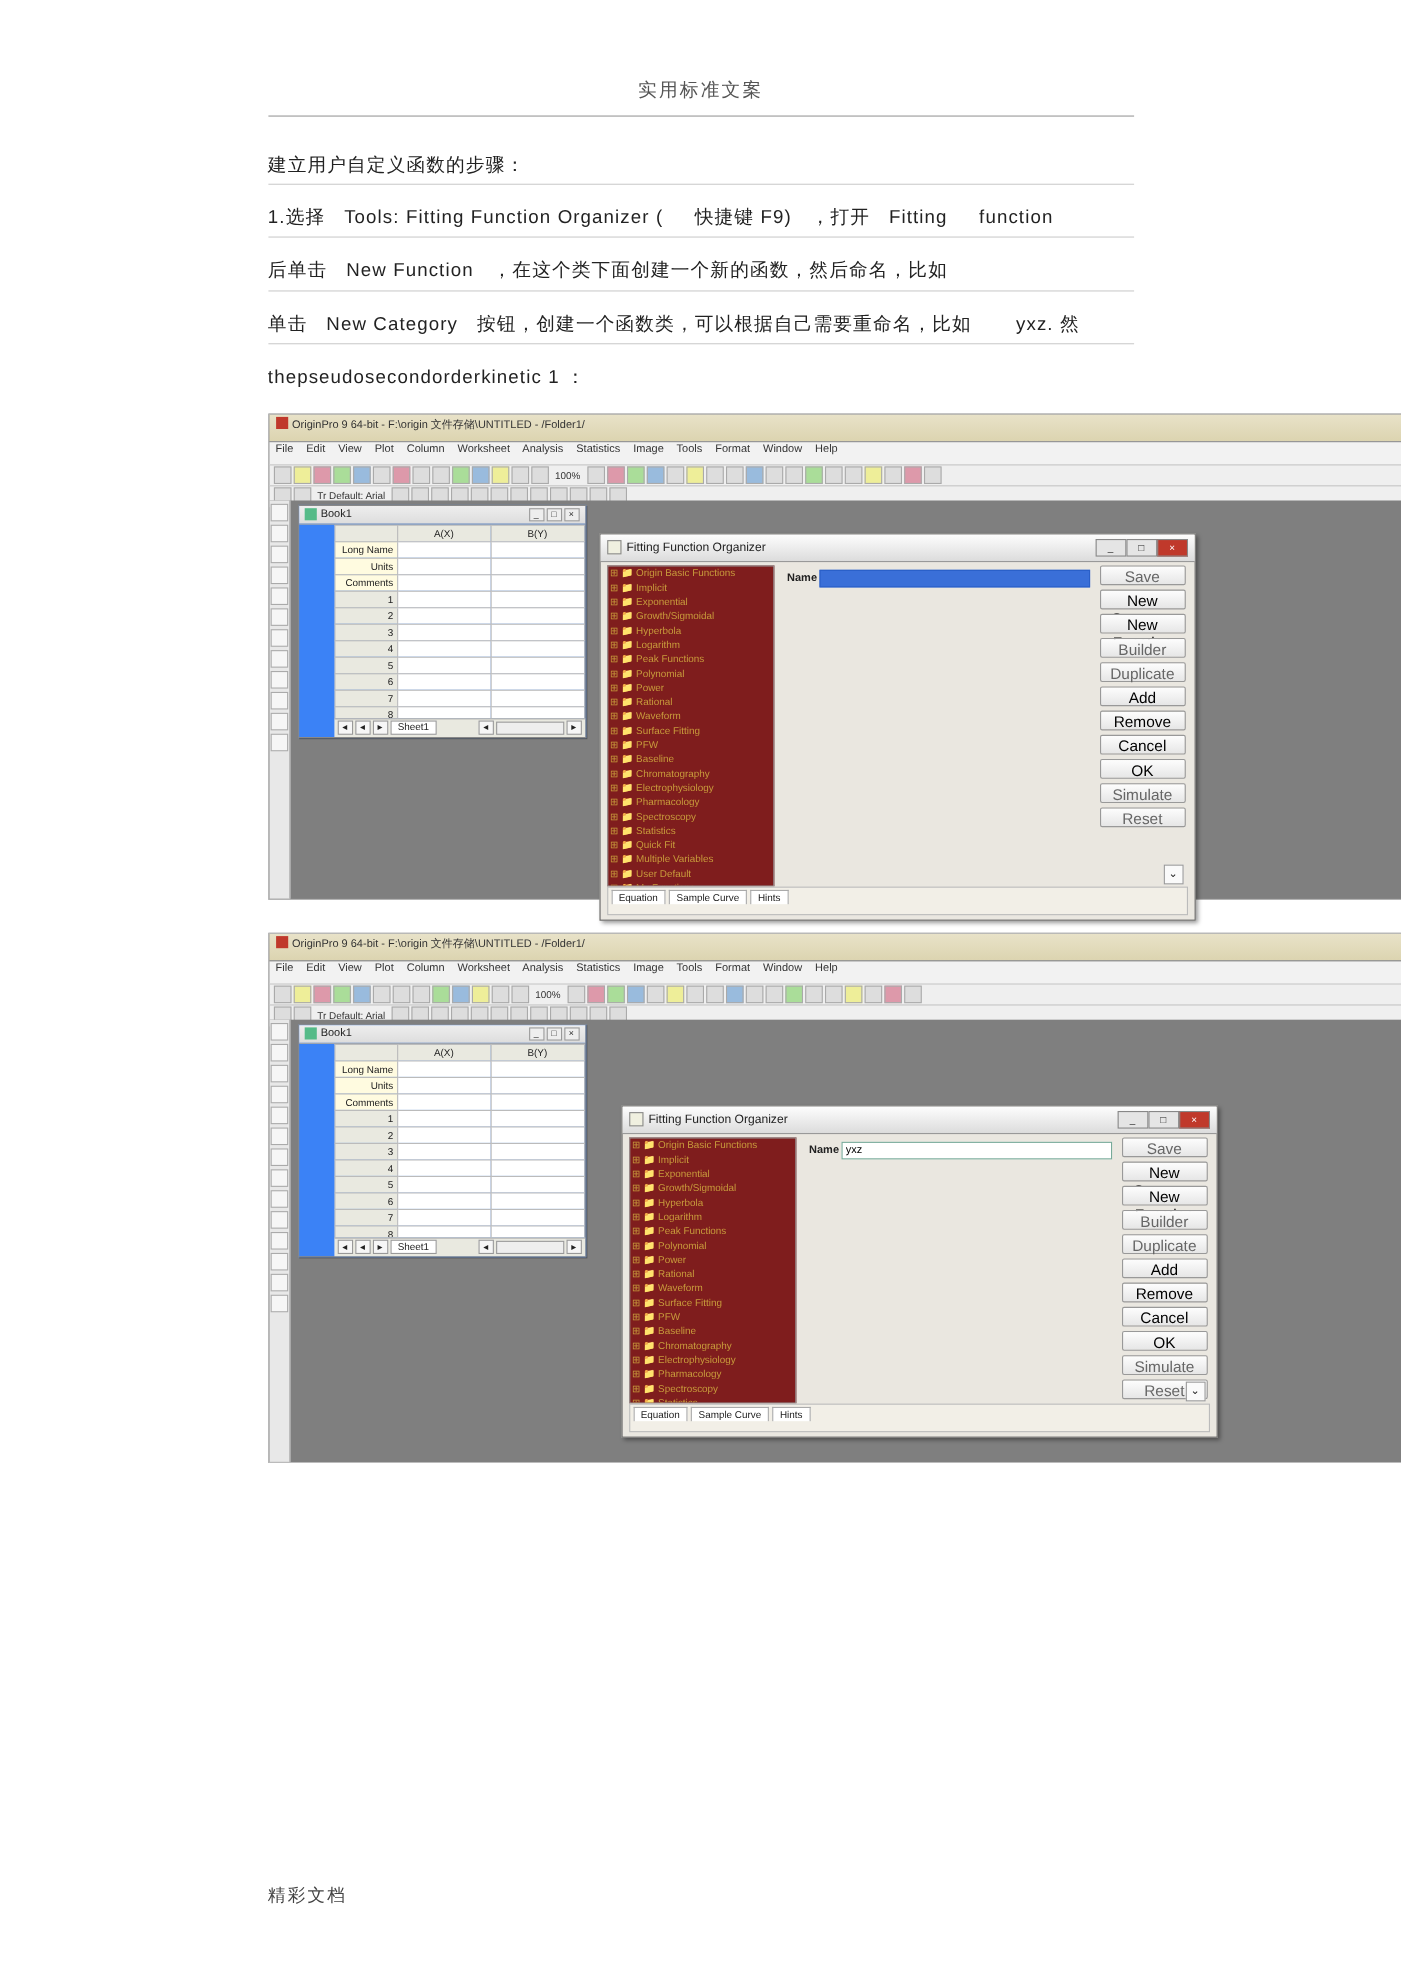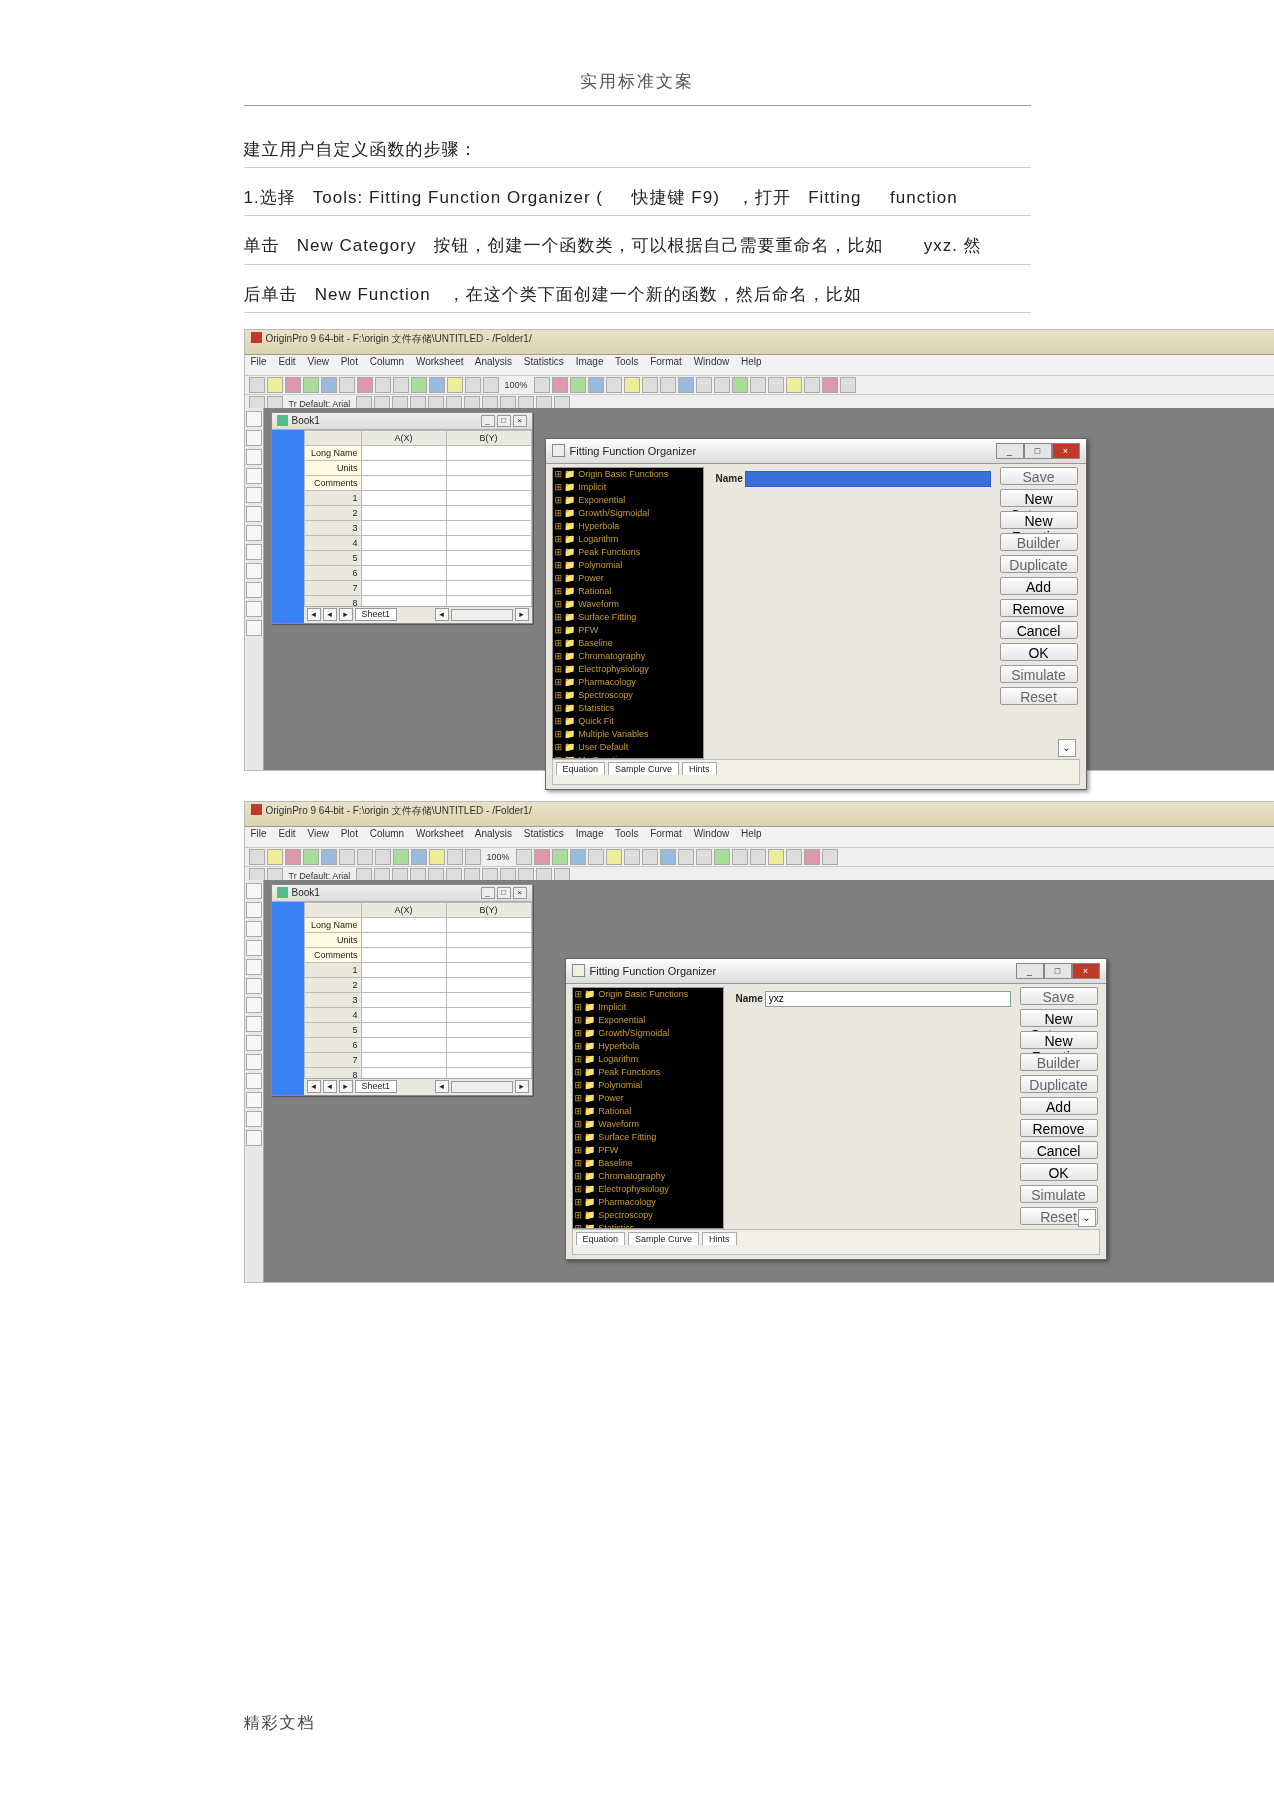--- a/index.html
+++ b/index.html
@@ -55,21 +55,21 @@
   .shot1 .ffo { left:300px; top:30px; height:350px; }
   .shot2 .ffo { left:320px; top:78px; height:300px; }
   .ffo-title { height:20px; background:linear-gradient(#fdfdfd,#dcdcdc); border-bottom:1px solid #999; font-size:11px; padding:2px 6px; display:flex; align-items:center; }
   .ffo-title .winbtns { margin-left:auto; display:flex; gap:0; }
   .ffo-title .wb { width:26px; height:14px; border:1px solid #888; font-size:9px; text-align:center; line-height:14px; }
   .ffo-title .wb.close { background:#c0392b; color:#fff; }
   .ffo-title .wb.min,.ffo-title .wb.max { background:#e5e5e5; }
   .ffo-title .sq { width:11px; height:11px; border:1px solid #888; margin-right:5px; background:#f0f0e0; }
 
   .ffo-body { position:absolute; top:22px; bottom:0; left:0; right:0; }
-  .tree-panel { position:absolute; left:6px; top:6px; bottom:30px; width:150px; background:#000000; border:1px solid #999; overflow:hidden; font-size:9px; line-height:13px; }
+  .tree-panel { position:absolute; left:6px; top:6px; bottom:30px; width:150px; background:#7f1d1d; border:1px solid #999; overflow:hidden; font-size:9px; line-height:13px; }
   .tree-panel .line { padding:0 2px; white-space:nowrap; }
   .tree-panel .fold { color:#c89b3c; }
   .tree-panel .fold::before { content:"⊞ 📁 "; font-size:9px; }
 
   .name-row { position:absolute; left:170px; top:10px; right:95px; font-size:10px; display:flex; align-items:center; gap:2px; }
   .name-row input { font-size:10px; height:14px; border:1px solid #7a9; flex:1; padding:0 3px; }
   .name-row input.blue { background:#3a6fd8; color:#fff; border:1px solid #2a5fc8; }
 
   .btn-col { position:absolute; right:8px; top:6px; width:78px; display:flex; flex-direction:column; gap:4px; }
   .btn-col button { font-size:14px; height:18px; border:1px solid #999; background:linear-gradient(#fdfdfd,#e6e6e6); border-radius:2px; color:#666; cursor:pointer; }
@@ -93,32 +93,33 @@
   <div class="text-line">
     <span>1.选择</span>
     &nbsp;&nbsp;<span>Tools: Fitting Function Organizer (</span>
     &nbsp;&nbsp;&nbsp;&nbsp;<span>快捷键 F9)</span>
     &nbsp;&nbsp;<span>，打开</span>
     &nbsp;&nbsp;<span>Fitting</span>
     &nbsp;&nbsp;&nbsp;&nbsp;<span>function</span>
   </div>
 
   <div class="text-line">
+    <span>后单击</span>
+    &nbsp;&nbsp;<span>New Function</span>
+    &nbsp;&nbsp;<span>，在这个类下面创建一个新的函数，然后命名，比如</span>
+  </div>
+
+  <div class="text-line">
     <span>单击</span>
     &nbsp;&nbsp;<span>New Category</span>
     &nbsp;&nbsp;<span>按钮，创建一个函数类，可以根据自己需要重命名，比如</span>
     &nbsp;&nbsp;&nbsp;&nbsp;&nbsp;&nbsp;<span>yxz. 然</span>
   </div>
 
-  <div class="text-line">
-    <span>后单击</span>
-    &nbsp;&nbsp;<span>New Function</span>
-    &nbsp;&nbsp;<span>，在这个类下面创建一个新的函数，然后命名，比如</span>
-  </div>
-
+  <div class="text-line no-ul">thepseudosecondorderkinetic 1   ：</div>
 
   <div class="shot shot1">
     <div class="origin-titlebar">
       <span class="redsq"></span>
       <span>OriginPro 9 64-bit - F:\origin 文件存储\UNTITLED - /Folder1/</span>
     </div>
     <div class="menu">
       <span>File</span>
       <span>Edit</span>
       <span>View</span>

